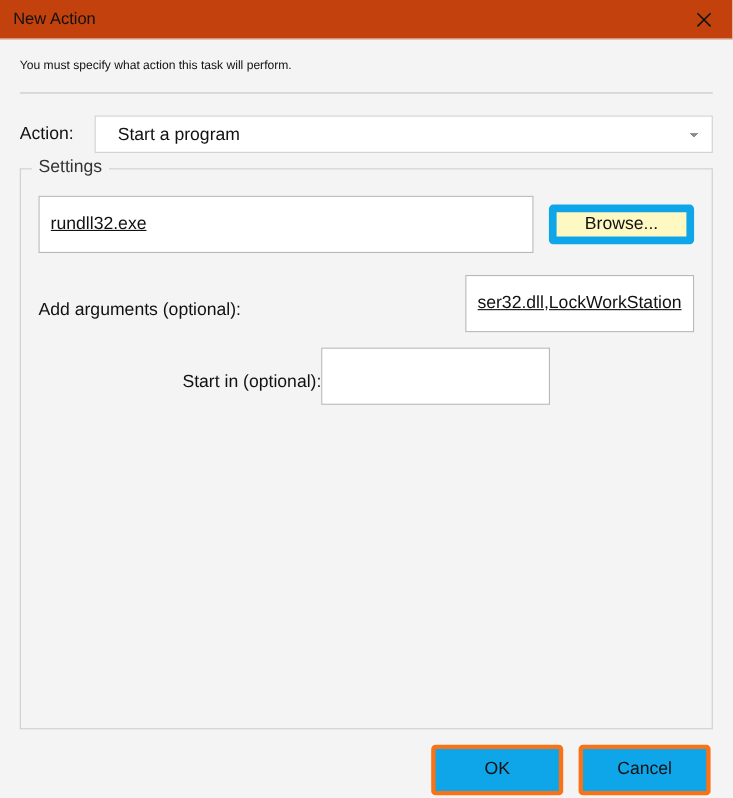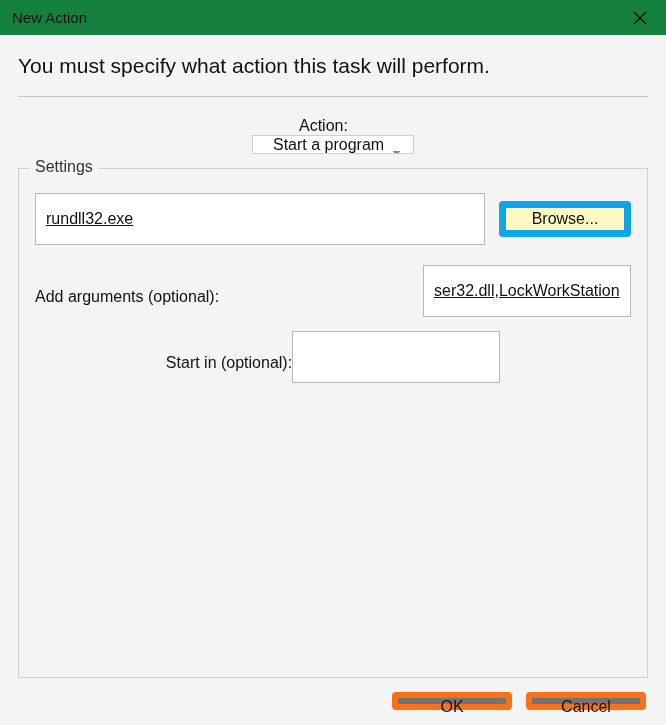--- a/index.html
+++ b/index.html
@@ -9,21 +9,21 @@
       font-family: "Segoe UI", Tahoma, sans-serif;
     }
     body {
       width: 666px;
       height: 725px;
       background: #f4f4f4;
       overflow: hidden;
     }
     .titlebar {
       height: 36px;
-      background: #15803d;
+      background: #c2410c;
       display: flex;
       align-items: center;
       justify-content: space-between;
       padding: 0 12px;
       border-bottom: 1px solid #eaeaea;
     }
     .title {
       font-size: 15px;
       color: #111;
     }
@@ -41,34 +41,33 @@
     }
     .close-btn svg {
       width: 14px;
       height: 14px;
     }
 
     .content {
       padding: 18px 18px 0 18px;
     }
     .instruction {
-      font-size: 21px;
+      font-size: 11px;
       color: #111;
       margin-bottom: 18px;
     }
     .hr {
       border: none;
       border-top: 1px solid #c4c4c4;
       margin-bottom: 20px;
     }
     .row {
       display: flex;
       align-items: center;
       margin-bottom: 14px;
-      flex-direction: column;
     }
     .action-label {
       font-size: 16px;
       color: #111;
       width: 68px;
     }
     .action-select {
       flex: 1;
       height: 34px;
       border: 1px solid #cfcfcf;
@@ -157,23 +156,23 @@
     }
 
     .button-bar {
       display: flex;
       justify-content: flex-end;
       gap: 14px;
       padding: 14px 20px 0 0;
     }
     .std-btn {
       width: 120px;
-      height: 18px;
-      border: 6px solid #f97316;
-      background: #737373;
+      height: 46px;
+      border: 4px solid #f97316;
+      background: #0ea5e9;
       color: #111;
       font-size: 16px;
       border-radius: 4px;
       cursor: pointer;
     }
   </style>
 </head>
 <body>
 
 <div class="titlebar">

